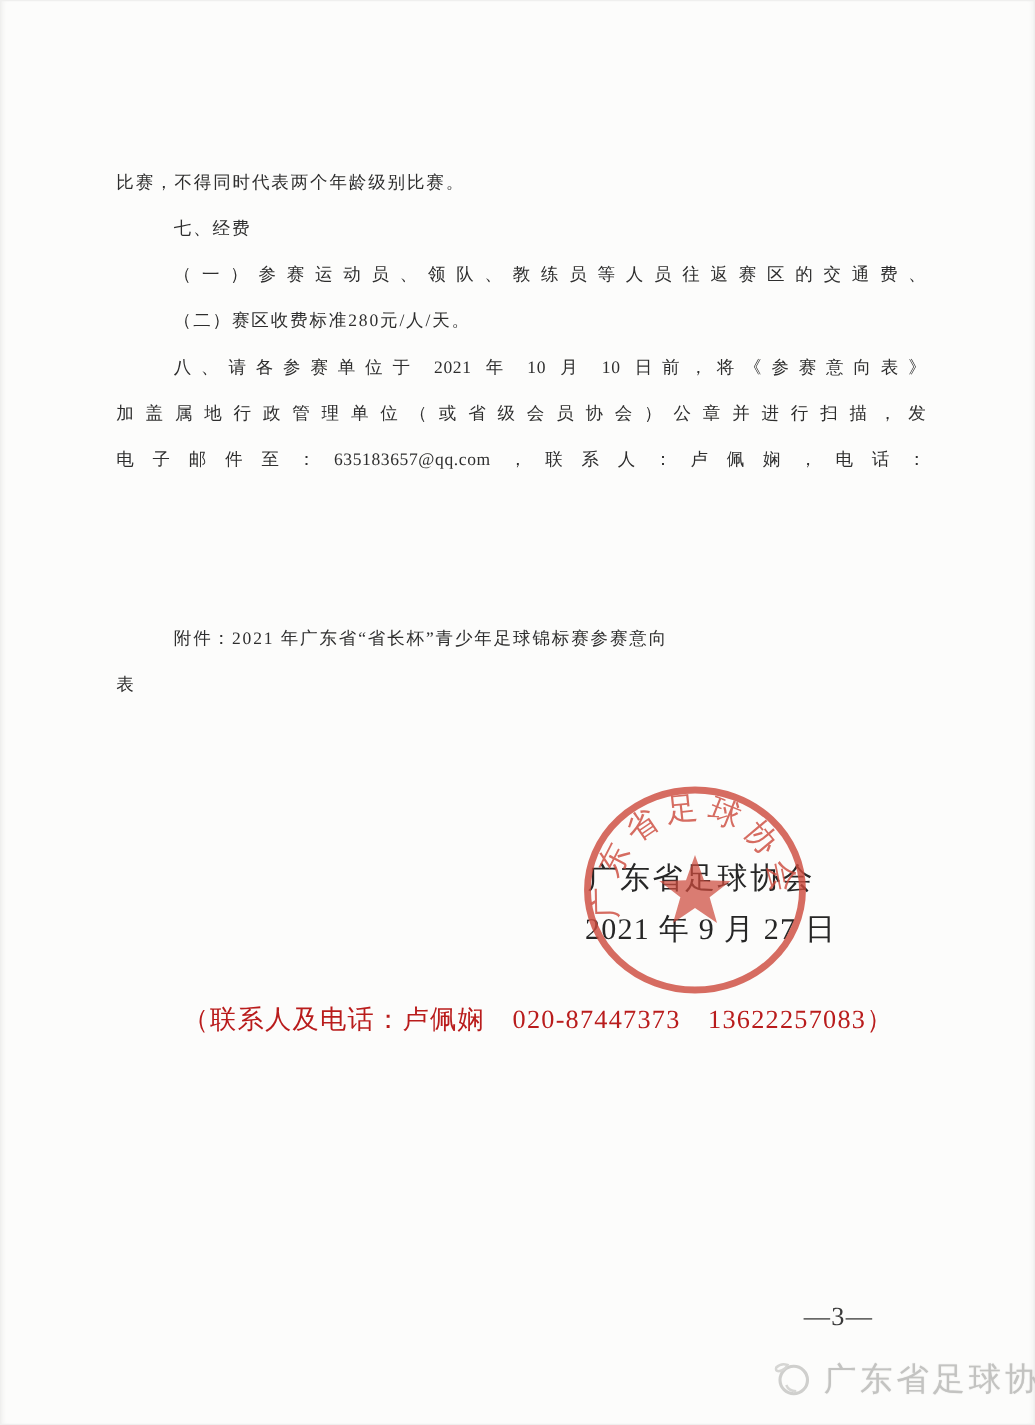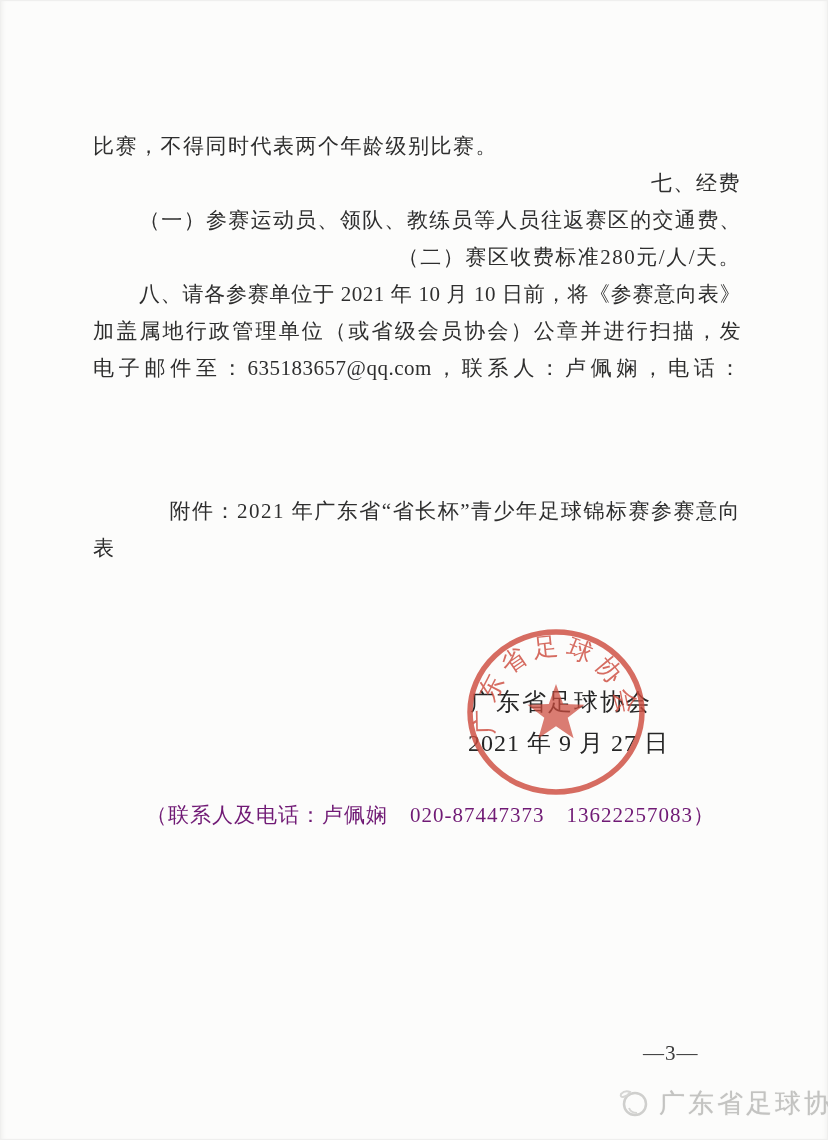--- a/index.html
+++ b/index.html
@@ -8,47 +8,47 @@
     background:#fbfbfa;
     font-family:"Liberation Serif","DejaVu Serif",serif;
   }
   .page{
     position:absolute;inset:0;background:#fcfcfb;
     box-shadow:inset 0 0 0 1px #efefee, inset 4px 0 6px -4px #e3e3e1, inset -4px 0 6px -4px #e8e8e6;
   }
   
   .doc-text{
     position:absolute;left:93px;top:128px;width:648px;
-    font-size:21px;color:#2e2e2e;
+    font-size:14px;color:#2e2e2e;
   }
   .line{
     height:37px;line-height:37px;letter-spacing:1.5px;
     white-space:nowrap;overflow:hidden;
   }
   .line.fill{
     white-space:normal;letter-spacing:0.5px;
     text-align:justify;text-align-last:justify;
   }
-  .line.ind{padding-left:46px;text-align:right;}
+  .line.ind{padding-left:46px;}
   .line.gap{margin-top:106px;}
   
   .sig-org{
     position:absolute;left:470px;top:686px;
     font-size:24px;letter-spacing:2px;color:#262626;white-space:nowrap;
   }
   .sig-date{
     position:absolute;left:468px;top:727px;
     font-size:24px;letter-spacing:1px;color:#262626;white-space:nowrap;
   }
   
   .seal{position:absolute;left:456px;top:610px;width:200px;height:204px;opacity:.88;}
   
   .contact-note{
     position:absolute;left:146px;top:801px;
-    font-size:21px;letter-spacing:1px;color:#701a75;white-space:nowrap;
+    font-size:21px;letter-spacing:1px;color:#b91c1c;white-space:nowrap;
   }
   
   .page-number{
     position:absolute;left:643px;top:1041px;
     font-size:21px;color:#3a3a3a;letter-spacing:1px;
   }
   .footer-brand{
     position:absolute;left:615px;top:1084px;height:38px;
     display:flex;align-items:center;gap:8px;
   }

